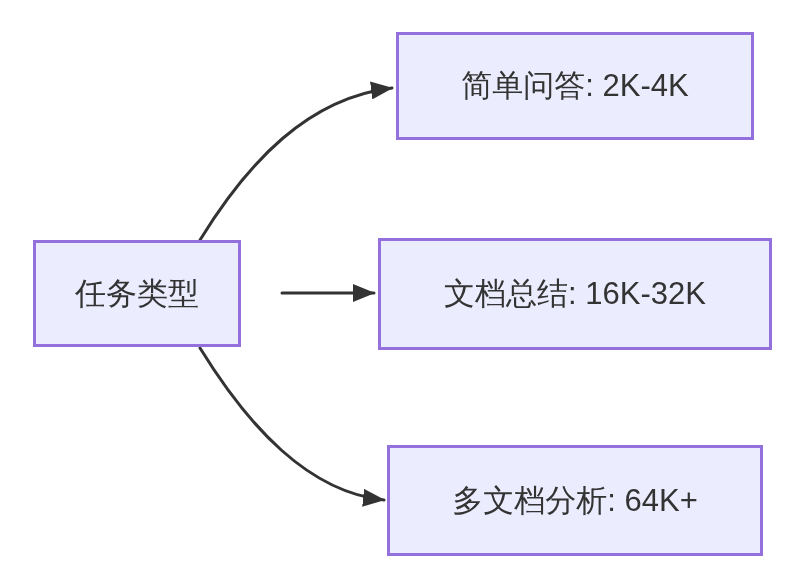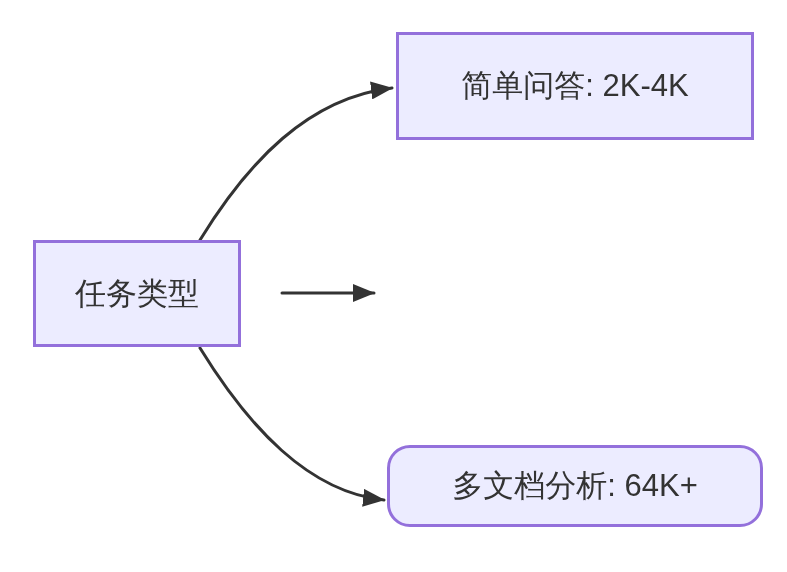--- a/index.html
+++ b/index.html
@@ -50,21 +50,21 @@
     align-items: center;
     justify-content: center;
     text-align: left;
     font-size: 31px;
     line-height: 1.2;
     white-space: nowrap;
   }
   .node-source  { left: 33px;  top: 240px; width: 208px; height: 107px; }
   .node-target1 { left: 396px; top: 32px;  width: 358px; height: 108px; }
   .node-target2 { left: 378px; top: 238px; width: 394px; height: 112px; }
-  .node-target3 { left: 387px; top: 445px; width: 376px; height: 82px; border-radius: 23px; }
+  .node-target3 { left: 387px; top: 445px; width: 376px; height: 111px; }
 </style>
 </head>
 <body>
 
 <div class="canvas">
 
   <svg class="edges-svg" viewBox="0 0 787 572" xmlns="http://www.w3.org/2000/svg">
     <defs>
       <marker id="arrow" markerUnits="userSpaceOnUse" markerWidth="22" markerHeight="18" refX="21" refY="9" orient="auto">
         <path class="arrowhead" d="M0,0 L22,9 L0,18 Z"></path>
@@ -76,18 +76,21 @@
   </svg>
 
   <div class="node node-source">
     <span>任务类型</span>
   </div>
 
   <div class="node node-target1">
     <span>简单问答: 2K-4K</span>
   </div>
 
+  <div class="node node-target2">
+    <span>文档总结: 16K-32K</span>
+  </div>
 
   <div class="node node-target3">
     <span>多文档分析: 64K+</span>
   </div>
 
 </div>
 
 </body></html>

